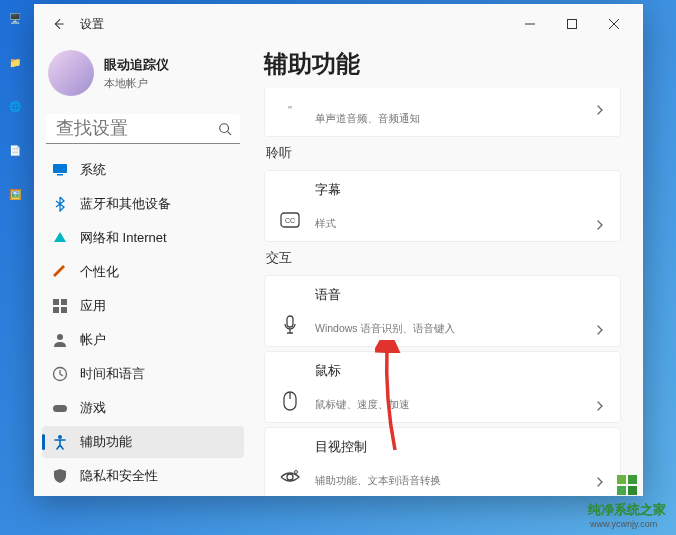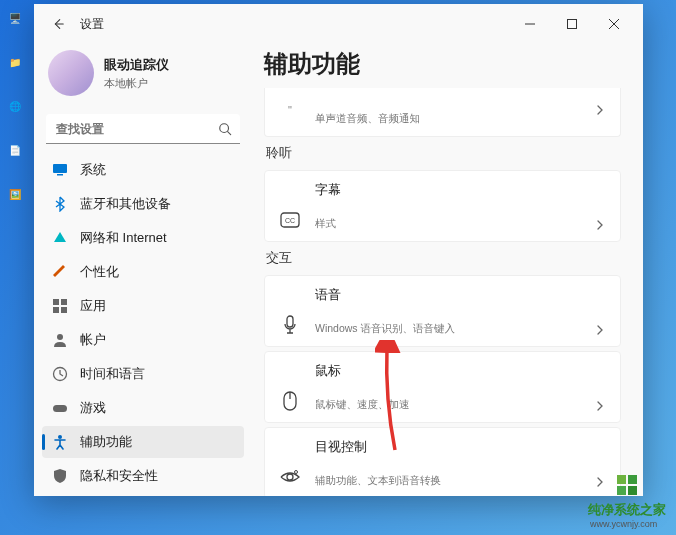--- a/index.html
+++ b/index.html
@@ -12,21 +12,21 @@
 .title { font-size: 12px; color: #222; margin-left: 6px; }
 .win-controls { margin-left: auto; display: flex; }
 .win-btn { width: 42px; height: 28px; display: flex; align-items: center; justify-content: center; cursor: pointer; }
 .body { flex: 1; display: flex; overflow: hidden; }
 .sidebar { width: 218px; padding: 0 8px; overflow-y: auto; }
 .profile { display: flex; align-items: center; gap: 10px; padding: 6px 8px 14px 6px; }
 .avatar { width: 46px; height: 46px; border-radius: 50%; background: linear-gradient(135deg,#e8d5f0,#c8b0e0,#a090d0); display: flex; align-items: center; justify-content: center; font-size: 10px; color: #444; }
 .profile-name { font-size: 13px; font-weight: 600; color: #222; }
 .profile-sub { font-size: 11px; color: #666; margin-top: 2px; }
 .search-wrap { position: relative; margin: 4px 4px 10px 4px; }
-.search { width: 100%; height: 30px; border: none; border-bottom: 1.5px solid #888; background: #fff; padding: 0 30px 0 10px; font-size: 12px; border-radius: 4px 4px 0 0; outline: none; font-weight: bold; }
+.search { width: 100%; height: 30px; border: none; border-bottom: 1.5px solid #888; background: #fff; padding: 0 30px 0 10px; font-size: 18px; border-radius: 4px 4px 0 0; outline: none; }
 .search-icon { position: absolute; right: 8px; top: 50%; transform: translateY(-50%); color: #555; }
 .nav { display: flex; flex-direction: column; gap: 2px; margin-top: 4px; }
 .nav-item { display: flex; align-items: center; gap: 12px; height: 32px; padding: 0 10px; border-radius: 4px; cursor: pointer; font-size: 13px; color: #222; position: relative; }
 .nav-item.active { background: #eaeaea; }
 .nav-item.active::before { content: ""; position: absolute; left: 0; top: 8px; bottom: 8px; width: 3px; background: #0067c0; border-radius: 2px; }
 .nav-icon { width: 16px; height: 16px; display: flex; align-items: center; justify-content: center; }
 .content { flex: 1; padding: 4px 22px 10px 12px; overflow-y: auto; }
 .page-title { font-size: 24px; font-weight: 600; color: #222; margin-bottom: 8px; }
 .section-label { font-size: 13px; color: #333; margin: 7px 0 8px 2px; }
 .card { background: #fff; border-radius: 4px; border: 1px solid #eee; display: flex; align-items: flex-end; padding: 10px 14px; cursor: pointer; margin-bottom: 4px; }

